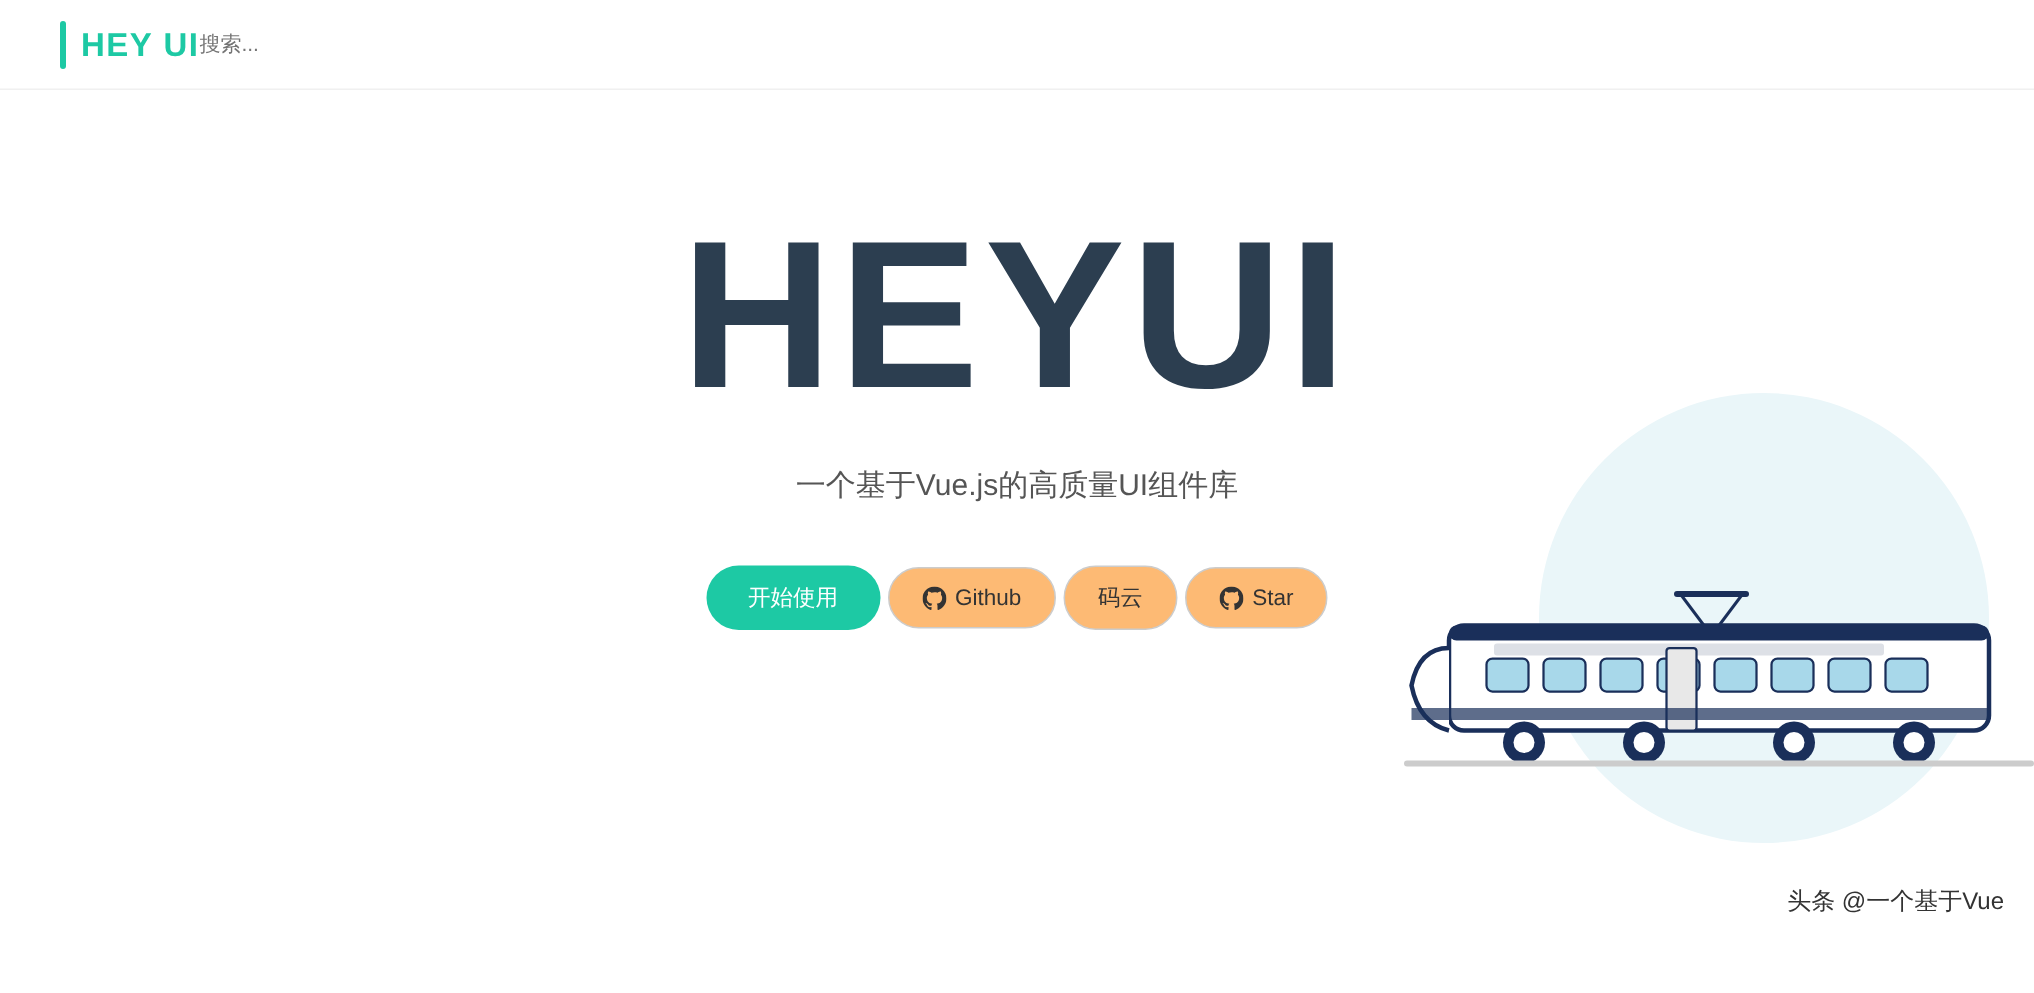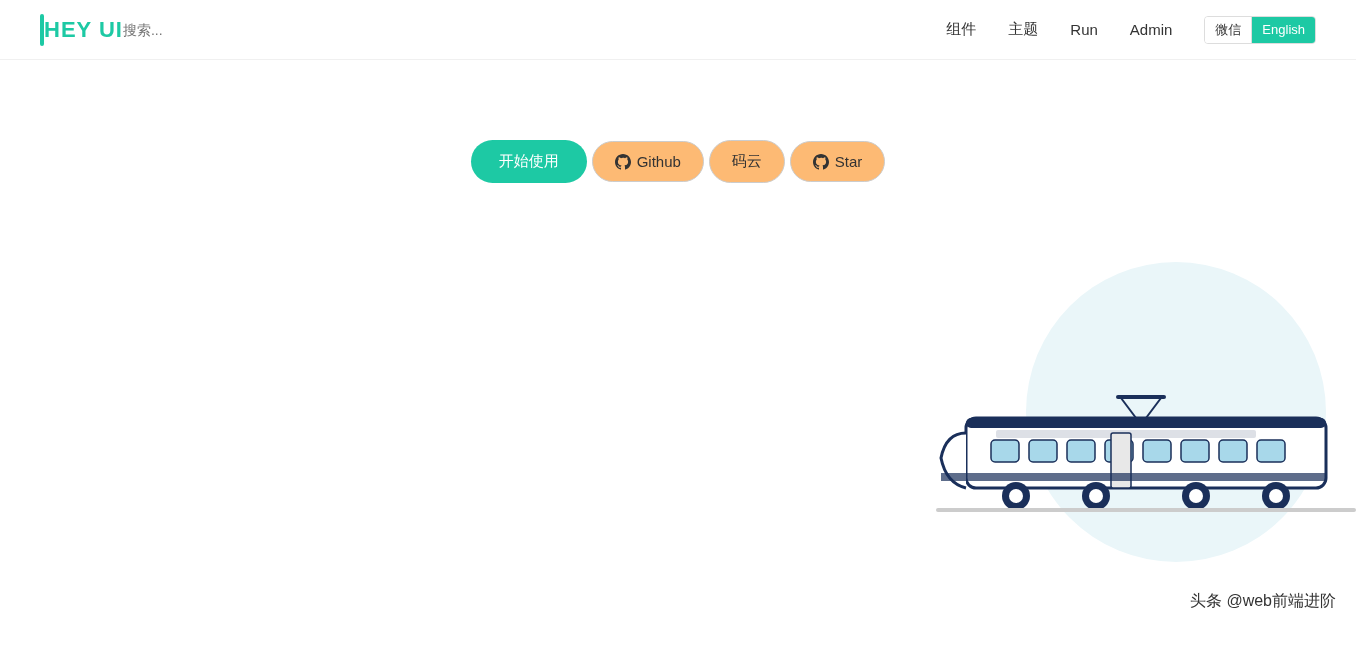--- a/index.html
+++ b/index.html
@@ -27,20 +27,21 @@
       top: 0;
       left: 0;
       right: 0;
       background: #fff;
       z-index: 100;
     }
 
     .navbar-brand {
       display: flex;
       align-items: center;
+      gap: 10px;
     }
 
     .brand-bar {
       width: 4px;
       height: 32px;
       background: #1dc9a4;
       border-radius: 2px;
     }
 
     .brand-title {
@@ -204,35 +205,25 @@
 <nav class="navbar">
   <div class="navbar-brand">
     <div class="brand-bar"></div>
     <span class="brand-title">HEY UI</span>
   </div>
 
   <div class="navbar-search">
     <input class="search-input" type="text" placeholder="搜索..." style="">
   </div>
 
-  <nav class="navbar-nav">
-    <a class="nav-link">组件</a>
-    <a class="nav-link">主题</a>
-    <a class="nav-link">Run</a>
-    <a class="nav-link">Admin</a>
-
-    <div class="nav-lang-group">
-      <button class="nav-lang-btn">微信</button>
-      <div class="nav-lang-divider"></div>
-      <button class="nav-lang-btn active">English</button>
-    </div>
-  </nav>
 </nav>
 
 <main class="hero">
+  <h1 class="hero-title">HEYUI</h1>
+  <p class="hero-subtitle">一个基于Vue.js的高质量UI组件库</p>
 
   <div class="hero-buttons">
     <button class="btn-start">开始使用</button>
 
     <button class="btn-outline">
       <svg width="16" height="16" viewBox="0 0 24 24" fill="currentColor">
         <path d="M12 0C5.374 0 0 5.373 0 12c0 5.302 3.438 9.8 8.207 11.387.599.111.793-.261.793-.577v-2.234c-3.338.726-4.033-1.416-4.033-1.416-.546-1.387-1.333-1.756-1.333-1.756-1.089-.745.083-.729.083-.729 1.205.084 1.839 1.237 1.839 1.237 1.07 1.834 2.807 1.304 3.492.997.107-.775.418-1.305.762-1.604-2.665-.305-5.467-1.334-5.467-5.931 0-1.311.469-2.381 1.236-3.221-.124-.303-.535-1.524.117-3.176 0 0 1.008-.322 3.301 1.23A11.509 11.509 0 0 1 12 5.803c1.02.005 2.047.138 3.006.404 2.291-1.552 3.297-1.23 3.297-1.23.653 1.653.242 2.874.118 3.176.77.84 1.235 1.911 1.235 3.221 0 4.609-2.807 5.624-5.479 5.921.43.372.823 1.102.823 2.222v3.293c0 .319.192.694.801.576C20.566 21.797 24 17.3 24 12c0-6.627-5.373-12-12-12z"></path>
       </svg>
       <span>Github</span>
     </button>
@@ -287,15 +278,15 @@
         <rect x="0" y="130" width="420" height="4" rx="2" fill="#ccc"></rect>
 
         <rect x="30" y="40" width="360" height="10" rx="5" fill="#1a2f5a"></rect>
 
         <line x1="200" y1="40" x2="185" y2="20" stroke="#1a2f5a" stroke-width="2"></line>
         <line x1="210" y1="40" x2="225" y2="20" stroke="#1a2f5a" stroke-width="2"></line>
         <rect x="180" y="17" width="50" height="4" rx="2" fill="#1a2f5a"></rect>
       </svg>
     </div>
 
-    <div class="watermark">头条 @web前端进阶</div>
+    <div class="watermark">头条 @一个基于Vue</div>
   </div>
 </main>
 
 </body></html>

